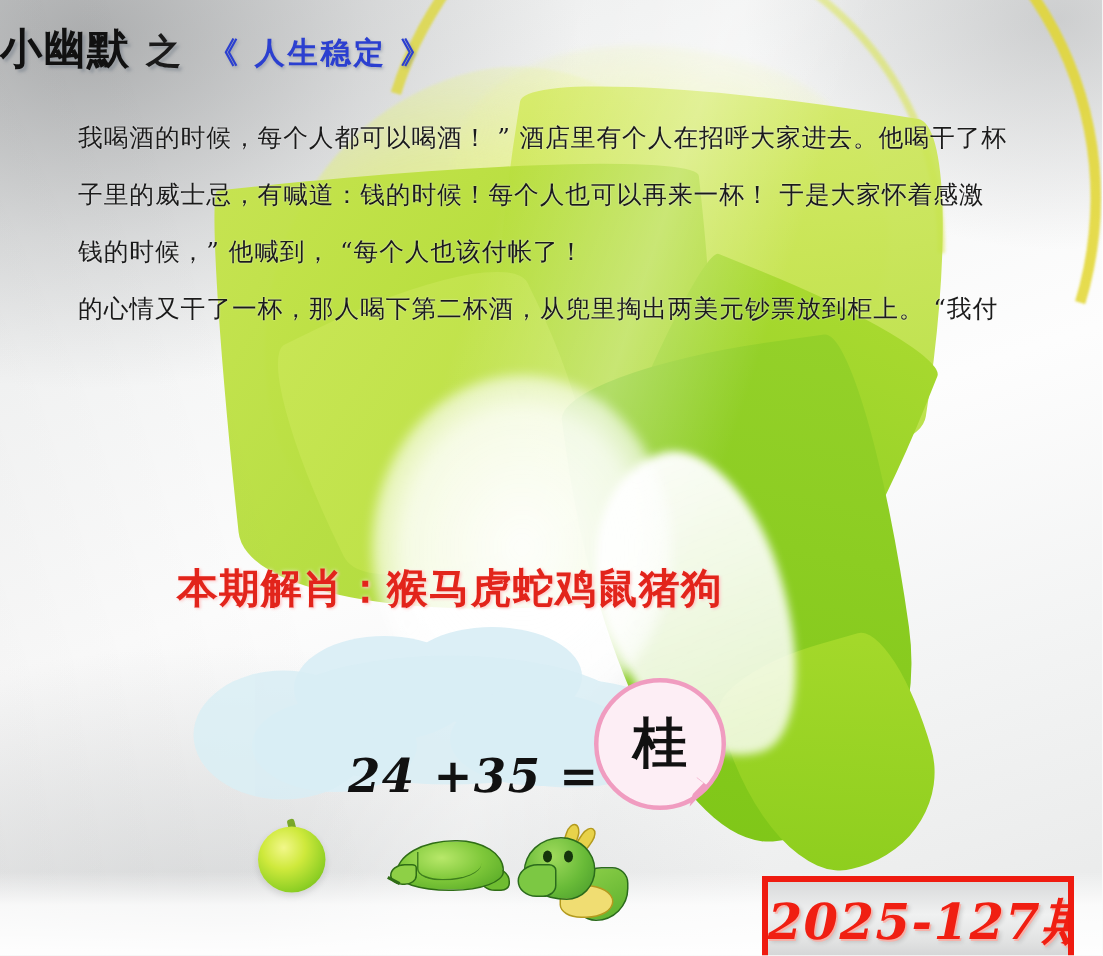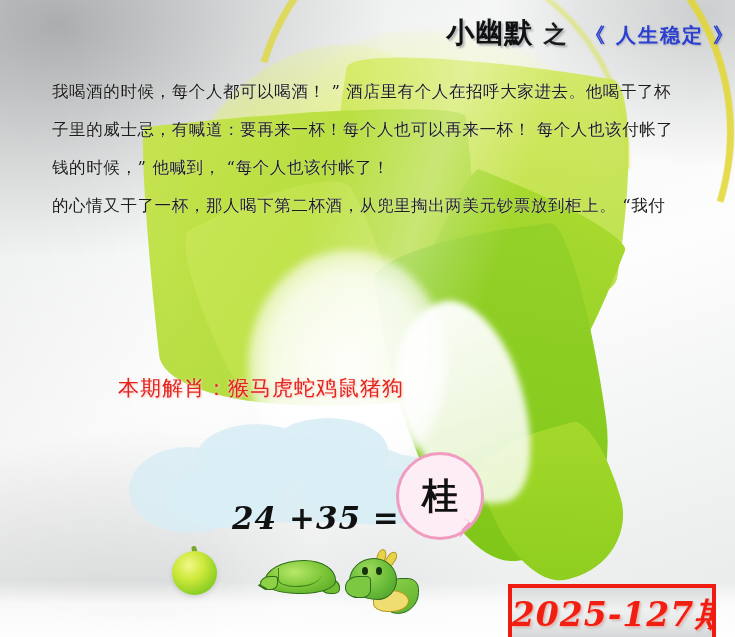--- a/index.html
+++ b/index.html
@@ -140,21 +140,21 @@
 
   
   .bottom-strip{
     left:0;bottom:0;width:735px;height:56px;
     background:linear-gradient(180deg, rgba(255,255,255,0) 0%, rgba(255,255,255,.80) 40%, rgba(255,255,255,.96) 100%);
   }
 
   
   .title-row{
     position:absolute;left:0;top:14px;width:735px;
-    text-align:right;white-space:nowrap;
+    text-align:left;white-space:nowrap;
   }
   .t-main{
     font-family:"DejaVu Sans", sans-serif;
     font-weight:bold;font-size:28px;color:#111;
     letter-spacing:1px;
     text-shadow:2px 2px 2px rgba(120,130,140,.55);
   }
   .t-zhi{
     font-family:"DejaVu Sans", sans-serif;
     font-weight:bold;font-size:23px;color:#1a1a1a;margin-left:6px;
@@ -177,21 +177,21 @@
     height:38px;
     white-space:nowrap;
     letter-spacing:.6px;
     text-shadow:0 0 1px rgba(255,255,255,.9);
     margin-left:10px;
   }
 
   .redline{
     position:absolute;left:118px;top:374px;
     font-family:"DejaVu Sans", sans-serif;
-    font-weight:normal;font-size:21px;color:#e2241b;
+    font-weight:bold;font-size:27px;color:#e2241b;
     letter-spacing:1px;white-space:nowrap;
     text-shadow:1px 1px 2px rgba(255,190,190,.9), 0 0 3px rgba(255,255,255,.6);
   }
 
   .equation{
     position:absolute;left:232px;top:473px;
     font-family:"DejaVu Serif", serif;
     font-style:italic;font-weight:bold;font-size:31px;color:#111;
     white-space:nowrap;letter-spacing:1px;margin-top:27px;
   }
@@ -346,21 +346,21 @@
   <div class="art bottom-strip"></div>
 
   <div class="title-row">
     <span class="t-main">小幽默</span>
     <span class="t-zhi">之</span>
     <span class="t-sub">《 人生稳定 》</span>
   </div>
 
   <div class="para">
     <div class="para-line">我喝酒的时候，每个人都可以喝酒！ ” 酒店里有个人在招呼大家进去。他喝干了杯</div>
-    <div class="para-line">子里的威士忌，有喊道：要再来一杯！每个人也可以再来一杯！ 每个人也该付帐了</div>
+    <div class="para-line">子里的威士忌，有喊道：钱的时候！每个人也可以再来一杯！ 于是大家怀着感激</div>
     <div class="para-line">钱的时候，” 他喊到， “每个人也该付帐了！</div>
     <div class="para-line">的心情又干了一杯，那人喝下第二杯酒，从兜里掏出两美元钞票放到柜上。 “我付</div>
   </div>
 
   <div class="redline">本期解肖：猴马虎蛇鸡鼠猪狗</div>
 
   <div class="equation">24 +35 =</div>
   <div class="bubble">
     <span class="bubble-char">桂</span>
   </div>

